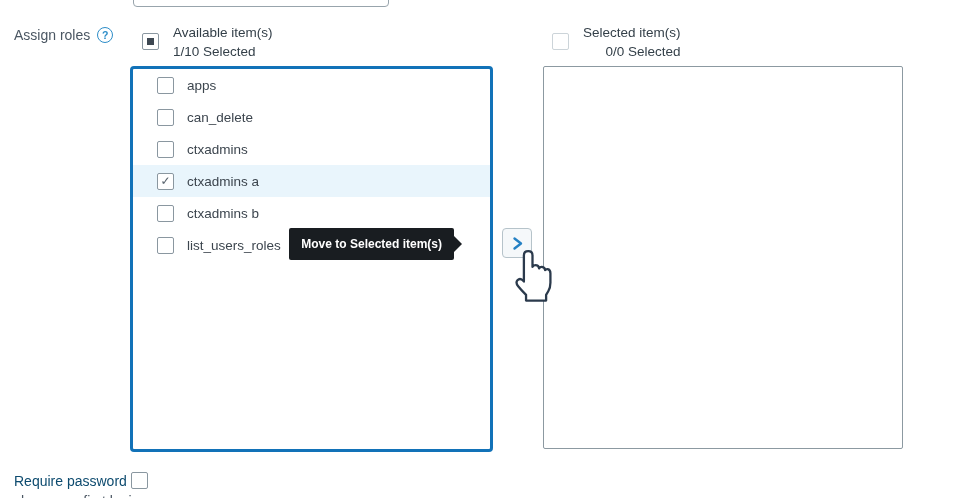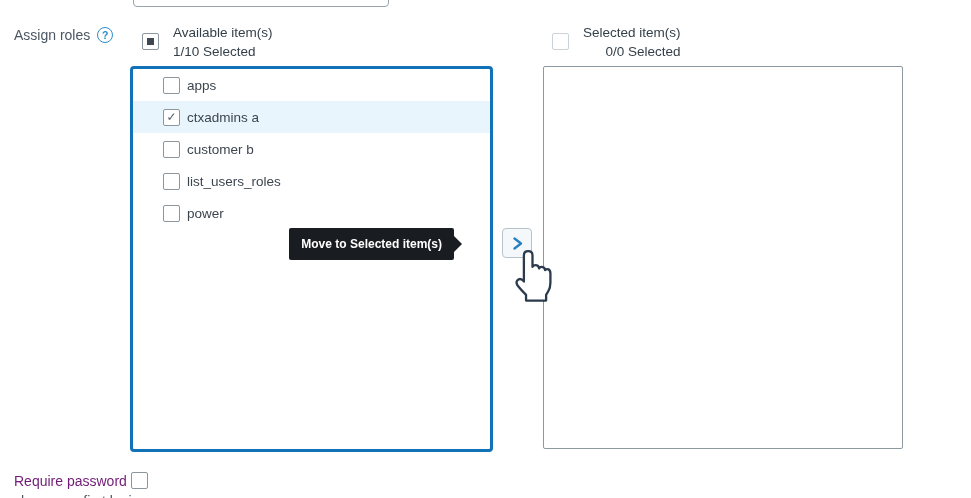--- a/index.html
+++ b/index.html
@@ -31,21 +31,21 @@
         color:#57626c; font-size:12px; line-height:1; }
   .cb.ind::after { content:''; width:7px; height:7px; background:#3e4852; }
   .cb.disabled { border-color:#ccd4d9; }
 
   
   .listbox { position:absolute; top:66px; background:#fff; overflow:hidden; }
   .list-available { left:130px; width:363px; height:386px;
                     border:3px solid #1272b8; border-radius:4px; }
   .list-selected  { left:543px; width:360px; height:383px;
                     border:1px solid #8c99a1; border-radius:2px; }
-  .row { height:32px; display:flex; align-items:center; padding-left:30px; gap:7px;
+  .row { height:32px; display:flex; align-items:center; padding-left:24px; gap:13px;
          font-size:13.5px; color:#3c454e; }
   .row.hl { background:#e9f5fc; }
 
   
   .tooltip { position:absolute; right:482px; top:228px; height:31px; background:#191d21;
              color:#fff; font-size:12px; font-weight:700; display:flex; align-items:center;
              padding:16px 12px; border-radius:2px; white-space:nowrap; }
   .tooltip::after { content:''; position:absolute; left:100%; top:50%;
                     transform:translateY(-50%); border:8px solid transparent;
                     border-right-width:0; border-left-color:#191d21; }
@@ -53,21 +53,21 @@
   
   .move-btn { position:absolute; left:502px; top:228px; width:30px; height:30px;
               background:#f5f8fa; border:1px solid #b6c3ca; border-radius:4px;
               display:flex; align-items:center; justify-content:center; cursor:pointer; }
 
   
   .cursor { position:absolute; left:511px; top:248px; width:43px; height:55px;
             pointer-events:none; }
 
   
-  .require { position:absolute; left:14px; top:473px; font-size:14px; color:#701a75; }
+  .require { position:absolute; left:14px; top:473px; font-size:14px; color:#0c4a6e; }
   .require-cb { position:absolute; left:131px; top:472px; }
   .require-line2 { position:absolute; left:14px; top:493px; font-size:14px; color:#4a5662; }
 </style>
 </head>
 <body>
 
 <div class="stage">
 
   <div class="partial-input"></div>
 
@@ -90,35 +90,39 @@
       <div>Selected item(s)</div>
       <div>0/0 Selected</div>
     </div>
   </div>
 
   <div class="listbox list-available">
       <div class="row">
         <span class="cb"></span>
         <span>apps</span>
       </div>
+      <div class="row">
+        <span class="cb"></span>
+        <span>can_delete</span>
+      </div>
+      <div class="row">
+        <span class="cb"></span>
+        <span>ctxadmins</span>
+      </div>
       <div class="row hl">
         <span class="cb">✓</span>
         <span>ctxadmins a</span>
       </div>
       <div class="row">
         <span class="cb"></span>
-        <span>customer b</span>
+        <span>ctxadmins b</span>
       </div>
       <div class="row">
         <span class="cb"></span>
         <span>list_users_roles</span>
-      </div>
-      <div class="row">
-        <span class="cb"></span>
-        <span>power</span>
       </div>
     </div>
 
   <div class="listbox list-selected"></div>
 
   <div class="tooltip">
     <span>Move to Selected item(s)</span>
   </div>
 
   <button class="move-btn">

